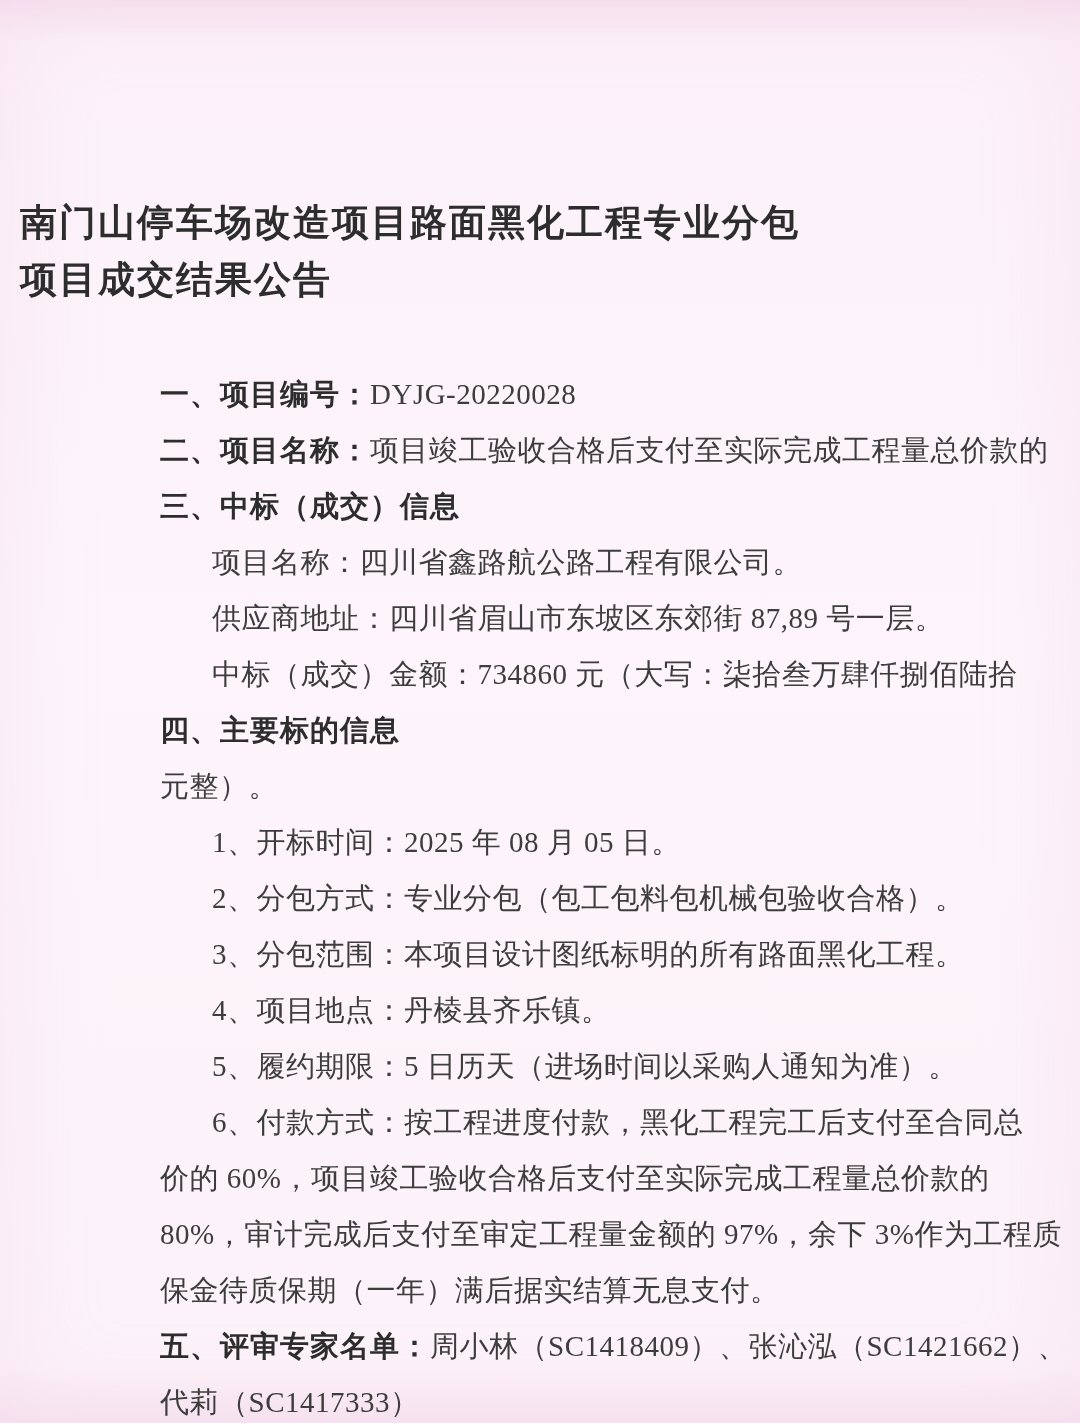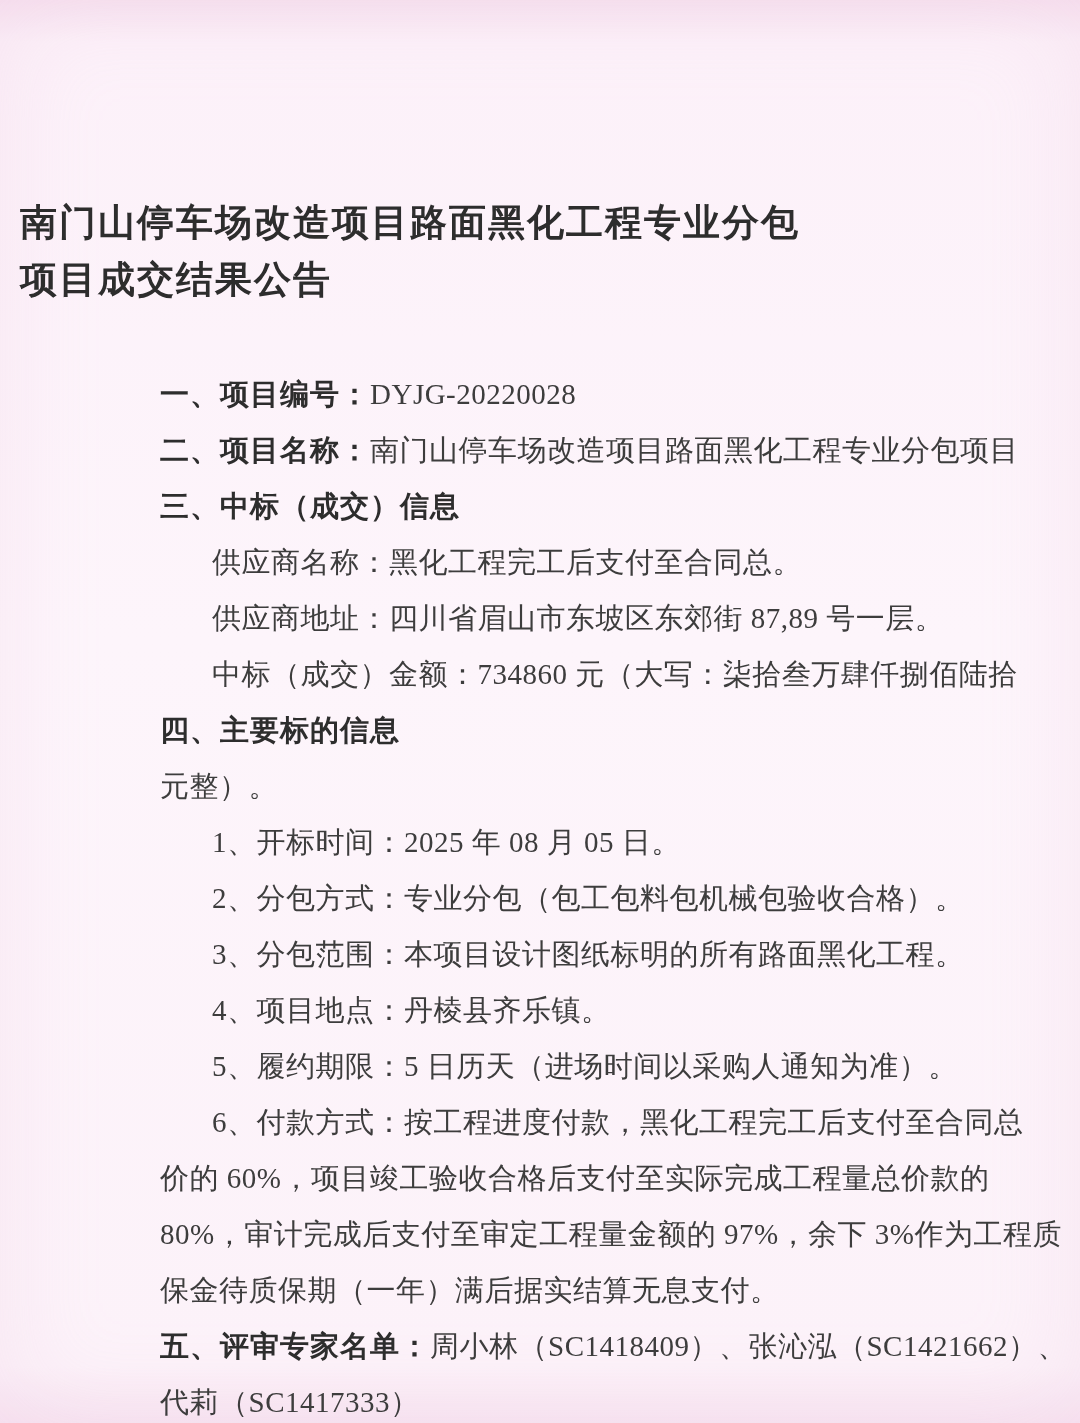--- a/index.html
+++ b/index.html
@@ -68,23 +68,23 @@
 
 <div class="page">
 
   <h1 class="title">
     <span class="t-line">南门山停车场改造项目路面黑化工程专业分包</span>
     <span class="t-line">项目成交结果公告</span>
   </h1>
 
   <div class="doc-body">
     <p class="line"><span class="b">一、项目编号：</span><span class="t">DYJG-20220028</span></p>
-    <p class="line"><span class="b">二、项目名称：</span><span class="t">南门山停车场改造项目路面黑化工程专业分包项目</span></p>
+    <p class="line"><span class="b">二、项目名称：</span><span class="t">项目竣工验收合格后支付至实际完成工程量总价款的</span></p>
     <p class="line"><span class="b">三、中标（成交）信息</span><span class="t"></span></p>
-    <p class="line ind"><span class="b"></span><span class="t">供应商名称：黑化工程完工后支付至合同总。</span></p>
+    <p class="line ind"><span class="b"></span><span class="t">项目名称：四川省鑫路航公路工程有限公司。</span></p>
     <p class="line ind"><span class="b"></span><span class="t">供应商地址：四川省眉山市东坡区东郊街 87,89 号一层。</span></p>
     <p class="line ind"><span class="b"></span><span class="t">中标（成交）金额：734860 元（大写：柒拾叁万肆仟捌佰陆拾</span></p>
     <p class="line"><span class="b">四、主要标的信息</span><span class="t"></span></p>
     <p class="line"><span class="b"></span><span class="t">元整）。</span></p>
     <p class="line ind"><span class="b"></span><span class="t">1、开标时间：2025 年 08 月 05 日。</span></p>
     <p class="line ind"><span class="b"></span><span class="t">2、分包方式：专业分包（包工包料包机械包验收合格）。</span></p>
     <p class="line ind"><span class="b"></span><span class="t">3、分包范围：本项目设计图纸标明的所有路面黑化工程。</span></p>
     <p class="line ind"><span class="b"></span><span class="t">4、项目地点：丹棱县齐乐镇。</span></p>
     <p class="line ind"><span class="b"></span><span class="t">5、履约期限：5 日历天（进场时间以采购人通知为准）。</span></p>
     <p class="line ind"><span class="b"></span><span class="t">6、付款方式：按工程进度付款，黑化工程完工后支付至合同总</span></p>

